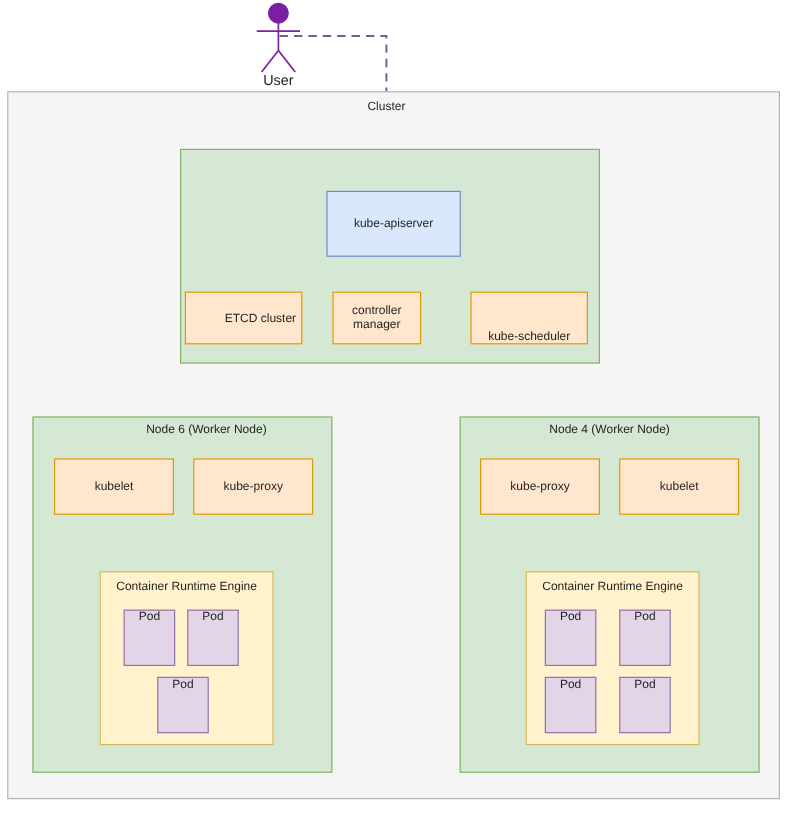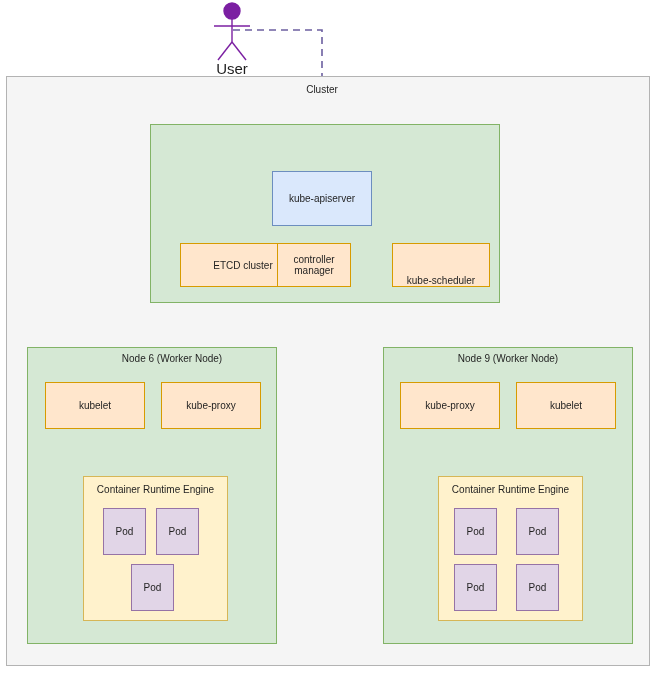--- a/index.html
+++ b/index.html
@@ -58,35 +58,34 @@
     background: #dae8fc;
     border: 1px solid #6c8ebf;
     display: flex;
     align-items: center;
     justify-content: center;
   }
   .pod-box {
     background: #e1d5e7;
     border: 1px solid #9673a6;
     display: flex;
-    align-items: center;
     justify-content: center;
   }
   .box-label {
     font-size: 10px;
     color: #1f1f1f;
     text-align: center;
     line-height: 1.1;
   }
   .title-label {
     font-size: 10px;
     color: #1f1f1f;
   }
   .actor-label {
-    font-size: 15px;
+    font-size: 12px;
     color: #1f1f1f;
   }
 </style>
 </head>
 <body>
 
 <div id="canvas">
 
   <svg class="layer" viewBox="0 0 656 679">
     <defs>
@@ -147,25 +146,25 @@
       <line x1="232" y1="42" x2="246" y2="60" stroke="#7b1fa2" stroke-width="1.4"></line>
     </g>
   </svg>
   <div class="lbl actor-label" style="left:192px; top:60px; width:80px;">User</div>
 
   <div class="box cluster-box" style="left:6px; top:76px; width:644px; height:590px;"></div>
   <div class="lbl title-label" style="left:282px; top:84px; width:80px;">Cluster</div>
 
   <div class="box node-box" style="left:150px; top:124px; width:350px; height:179px;"></div>
 
-  <div class="box blue-box" style="left:272px; top:171px; width:100px; height:55px;">
+  <div class="box blue-box" style="left:272px; top:159px; width:112px; height:55px;">
     <span class="box-label">kube-apiserver</span>
   </div>
 
-  <div class="box orange-box" style="left:180px; top:243px; width:98px; height:44px;padding-left:28px;">
+  <div class="box orange-box" style="left:154px; top:243px; width:98px; height:44px;padding-left:28px;">
     <span class="box-label">ETCD cluster</span>
   </div>
 
   <div class="box orange-box" style="left:277px; top:243px; width:74px; height:44px;">
     <span class="box-label">controller manager</span>
   </div>
 
   <div class="box orange-box" style="left:392px; top:243px; width:98px; height:44px;align-items:flex-end;">
     <span class="box-label">kube-scheduler</span>
   </div>
@@ -188,21 +187,21 @@
     <span class="box-label">Pod</span>
   </div>
   <div class="box pod-box" style="left:156px; top:508px; width:43px; height:47px;">
     <span class="box-label">Pod</span>
   </div>
   <div class="box pod-box" style="left:131px; top:564px; width:43px; height:47px;">
     <span class="box-label">Pod</span>
   </div>
 
   <div class="box node-box" style="left:383px; top:347px; width:250px; height:297px;"></div>
-  <div class="lbl title-label" style="left:418px; top:353px; width:180px;">Node 9 (Worker Node)</div>
+  <div class="lbl title-label" style="left:418px; top:353px; width:180px;">Node 4 (Worker Node)</div>
 
   <div class="box orange-box" style="left:400px; top:382px; width:100px; height:47px;">
     <span class="box-label">kube-proxy</span>
   </div>
 
   <div class="box orange-box" style="left:516px; top:382px; width:100px; height:47px;">
     <span class="box-label">kubelet</span>
   </div>
 
   <div class="box cre-box" style="left:438px; top:476px; width:145px; height:145px;"></div>

